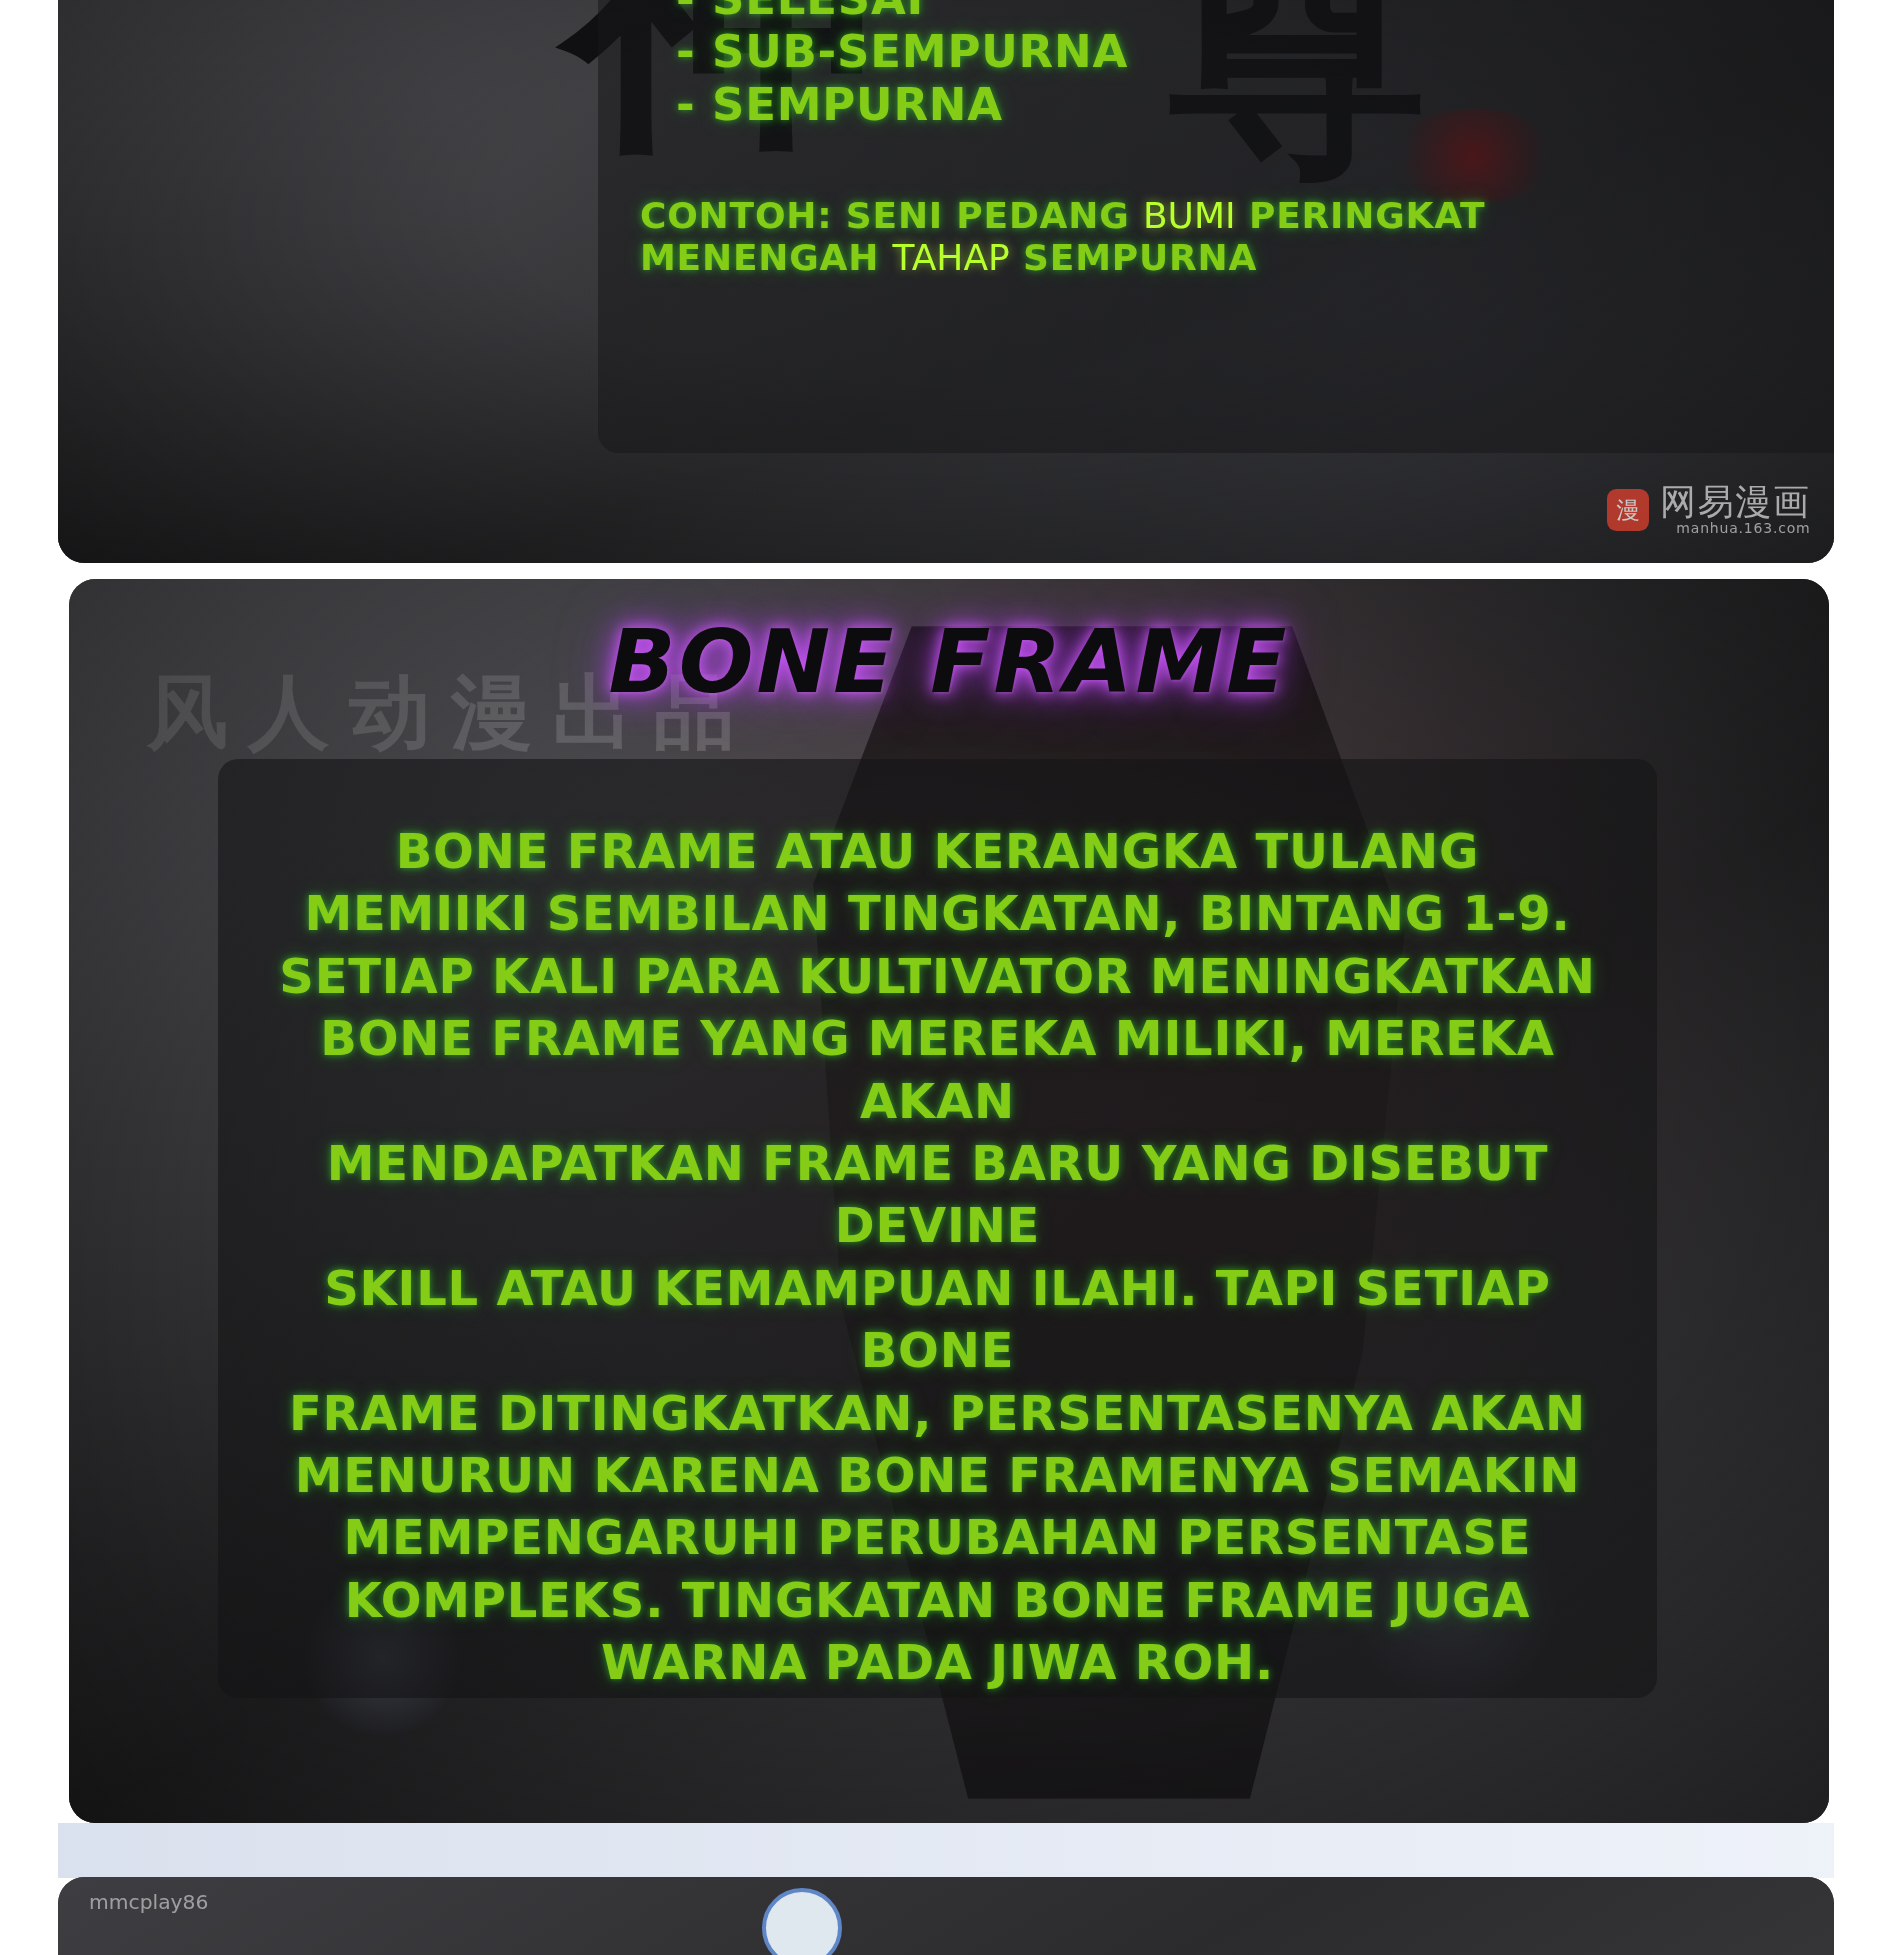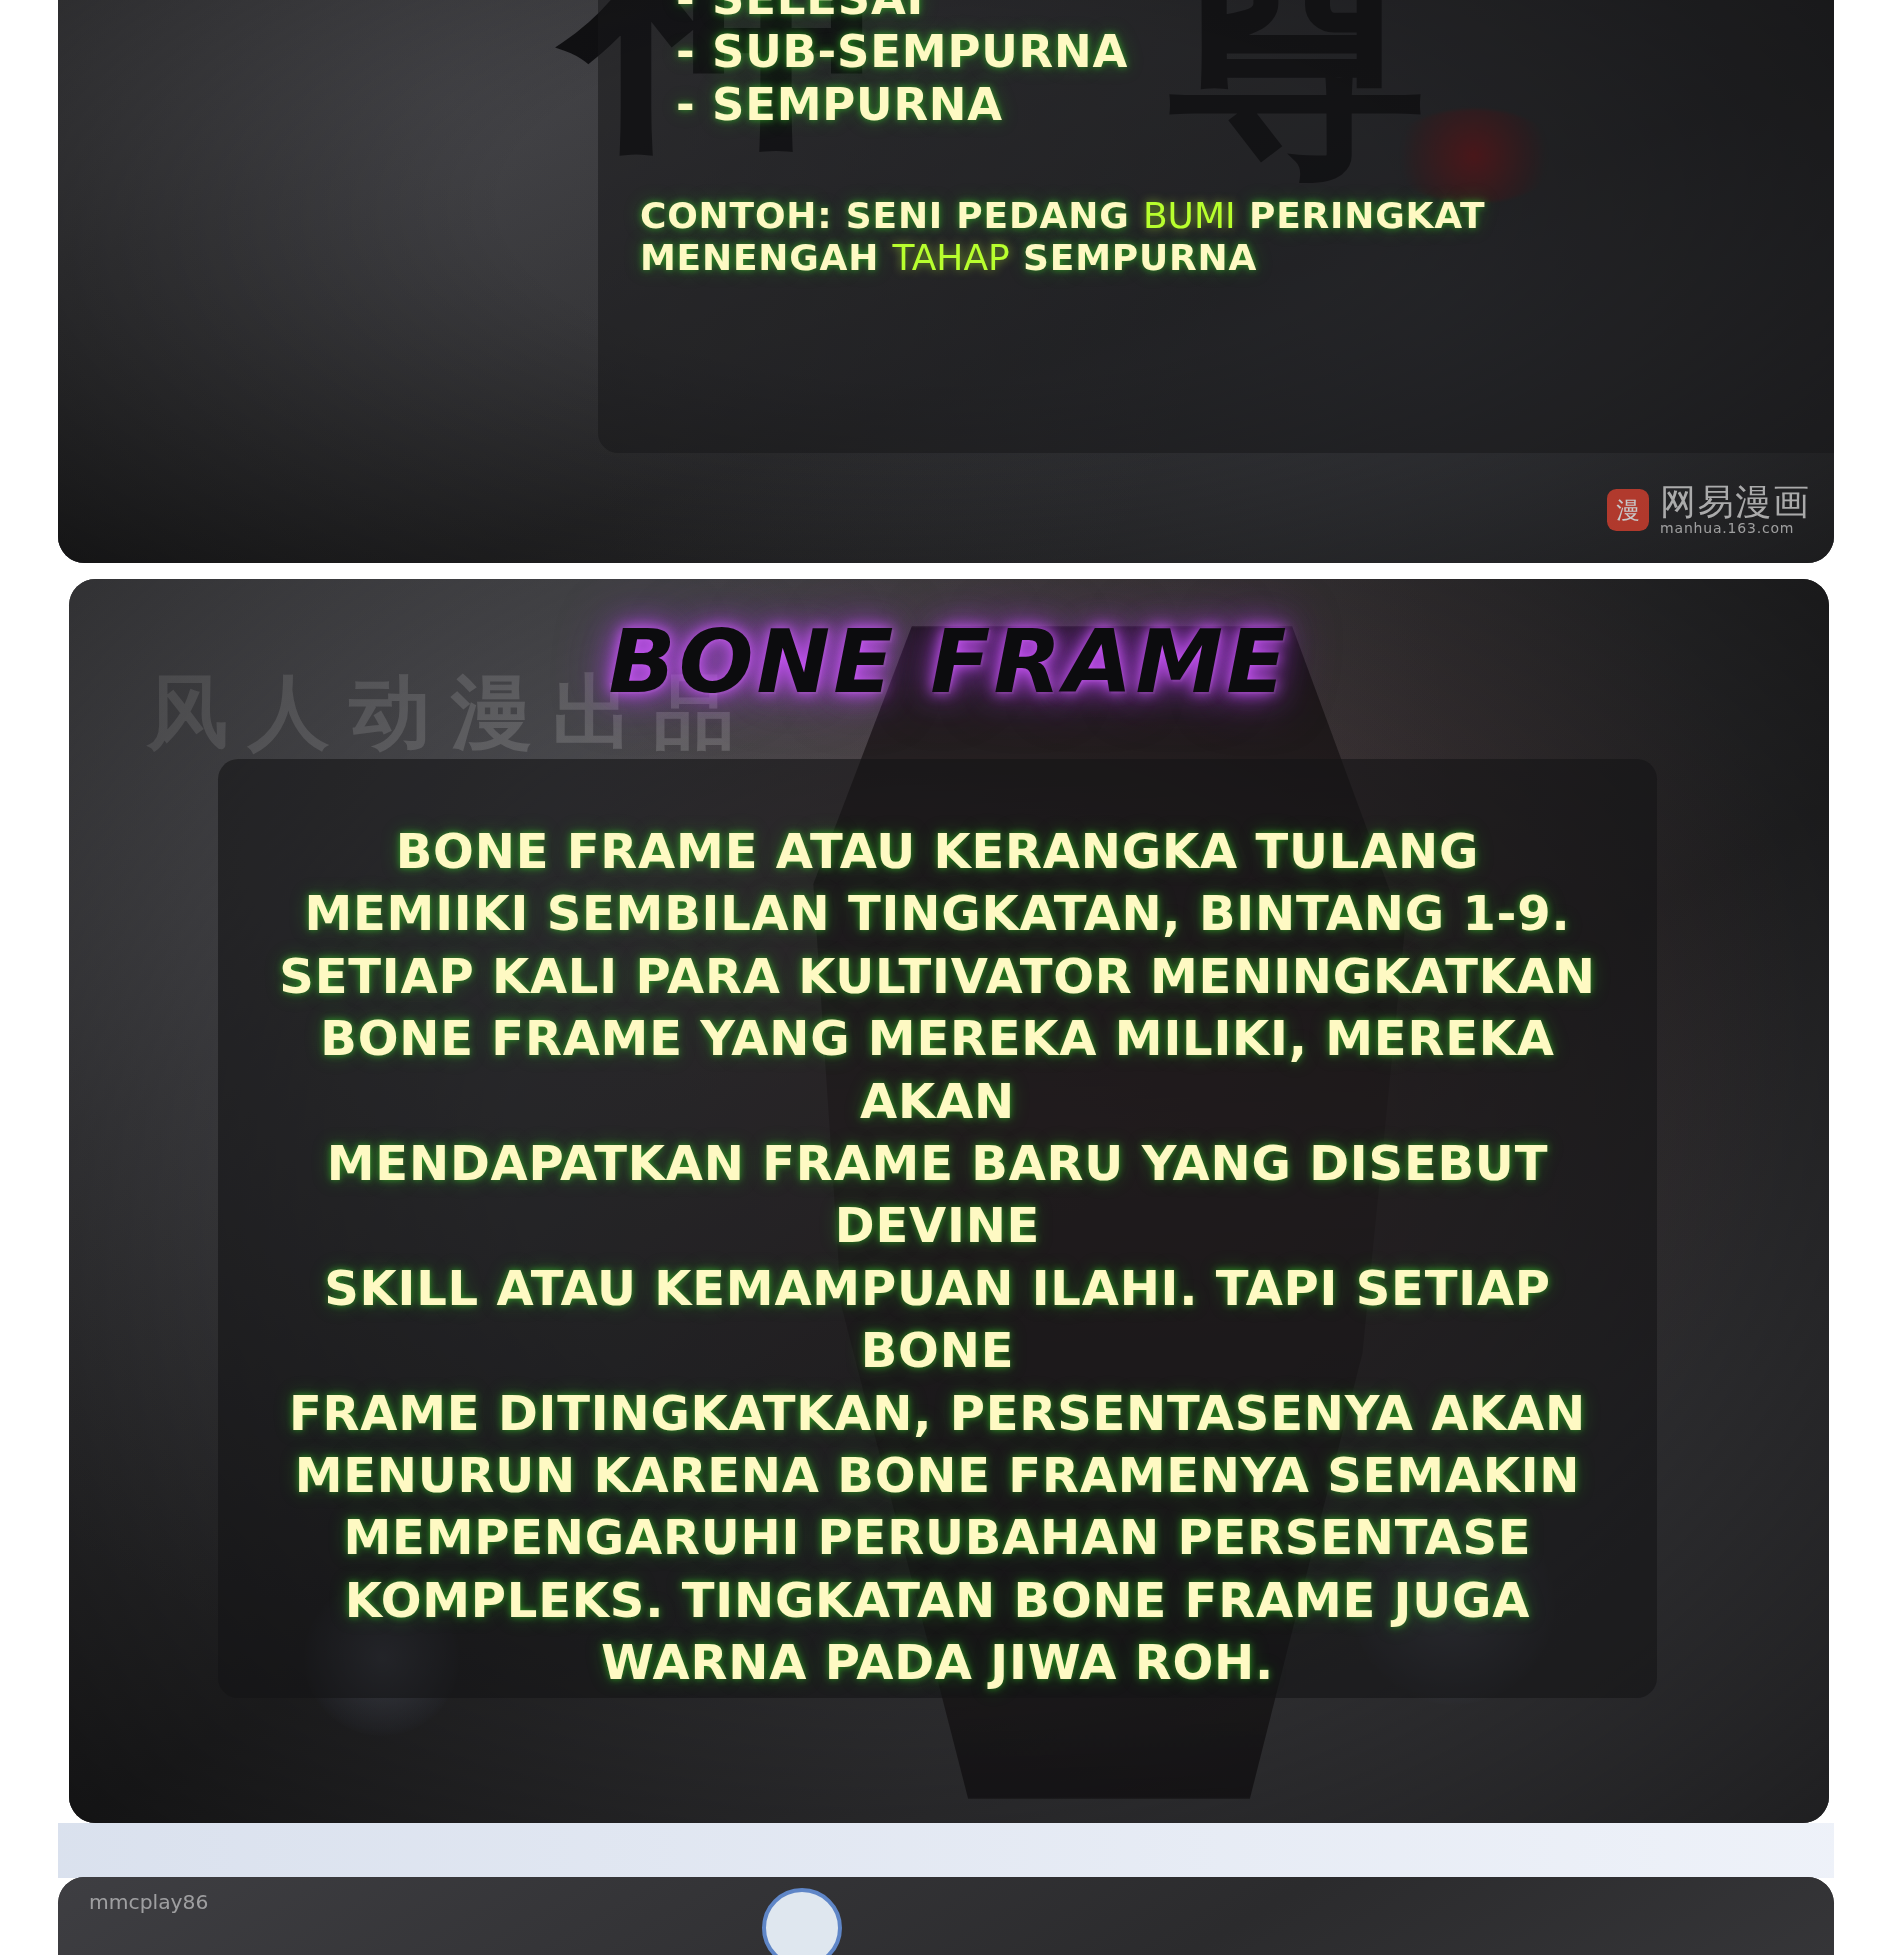--- a/index.html
+++ b/index.html
@@ -64,21 +64,21 @@
     filter: blur(1.6px);
   }
 
   
   .textbox {
     position: absolute;
     background: rgba(22,22,24,0.62);
     border-radius: 20.3px;
   }
   .neon-text {
-    color: #fef9c3;
+    color: #84cc16;
     font-family: "DejaVu Sans", sans-serif;
     font-weight: 700;
     text-shadow: 0 0 7.8px rgba(60,240,40,0.55), 0 0 19px rgba(40,200,30,0.30);
     letter-spacing: 0.8px;
   }
 
   
   #panel-top {
     left: 58px;
     top: -94px;
@@ -158,21 +158,21 @@
     font-size: 36px;
     letter-spacing: 1.6px;
     line-height: 1;
   }
   .wm-logo .wm-sub {
     color: #c9c9c9;
     font-family: "DejaVu Sans", sans-serif;
     font-size: 14px;
     letter-spacing: 0.8px;
   }
-  .wm-stack { display: flex; flex-direction: column; align-items: flex-start; }
+  .wm-stack { display: flex; flex-direction: column; align-items: flex-end; }
 
   
   #panel-main {
     left: 69px;
     top: 579px;
     width: 1760px;
     height: 1244px;
   }
   #panel-main .bg-art {
     background:

